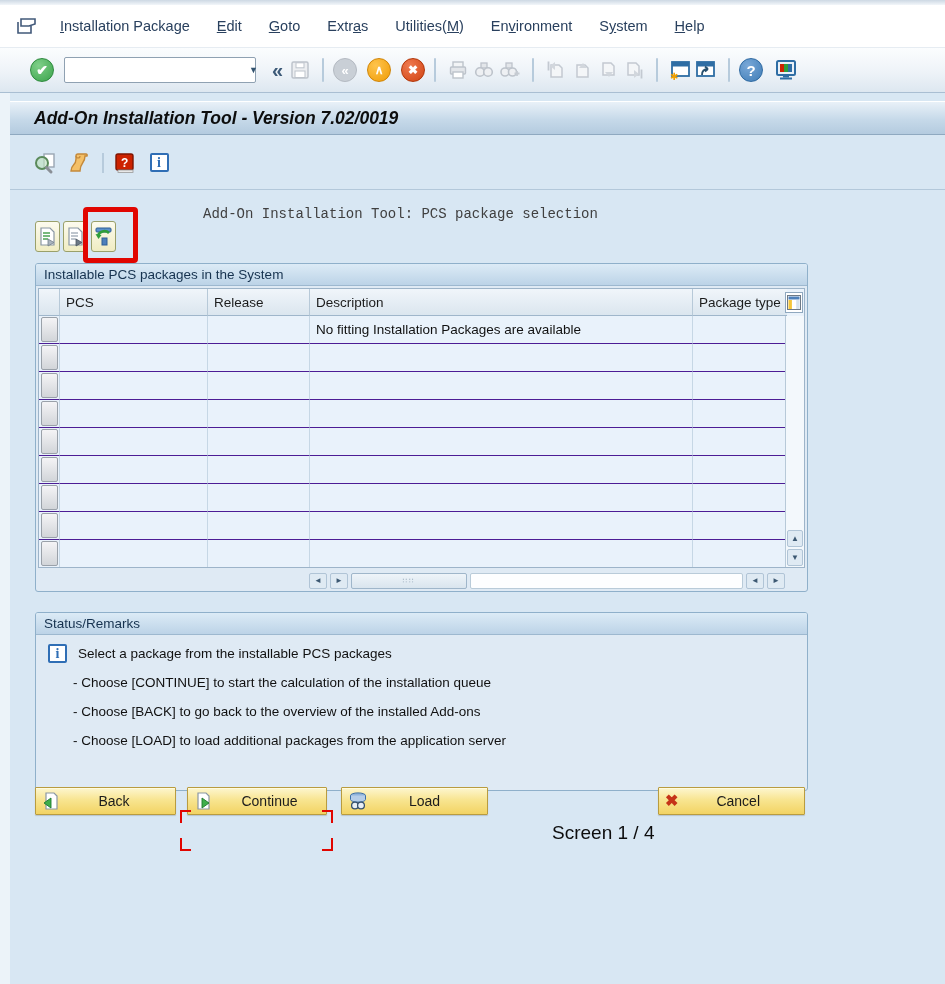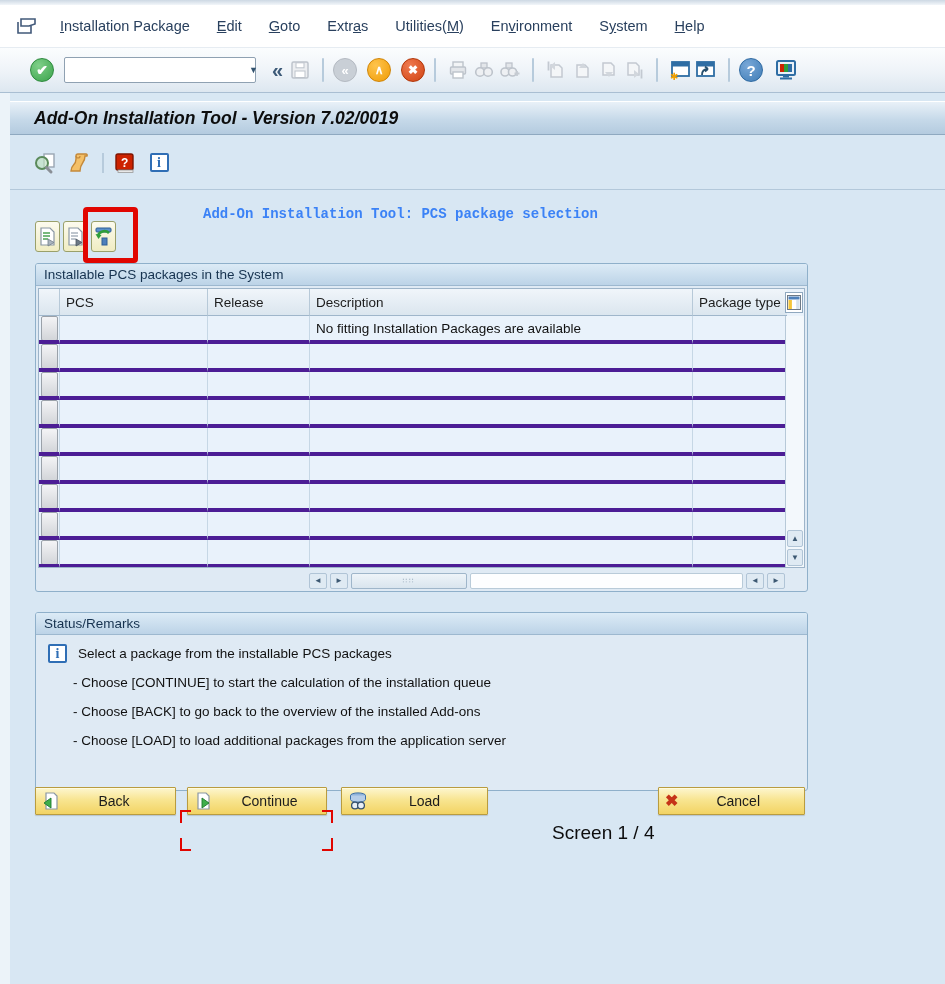--- a/index.html
+++ b/index.html
@@ -49,21 +49,21 @@
   .apptoolbar { position:absolute; left:10px; top:136px; width:935px; height:54px;
     display:flex; align-items:center; padding-left:22px;
     border-bottom:1px solid #b3c8da; }
   .app-ico { display:flex; align-items:center; justify-content:center; width:26px; height:26px; margin-right:8px; }
   .app-sep { width:2px; height:20px; background:#b7cbdc; margin:0 8px 0 2px; }
   .info-badge { width:19px; height:19px; background:#fff; border:2px solid #2f6eb5; border-radius:2px;
     color:#2f6eb5; font-family:"Liberation Serif",serif; font-weight:bold; font-size:14px;
     display:flex; align-items:center; justify-content:center; line-height:1; }
 
   .blue-heading { position:absolute; left:203px; top:206px;
-    font-family:"Liberation Mono",monospace; font-weight:bold; font-size:14px; color:#3b82f6; }
+    font-family:"Liberation Mono",monospace; font-weight:normal; font-size:14px; color:#404040; }
 
   .small-btns { position:absolute; left:35px; top:221px; display:flex; gap:3px; }
   .sbtn { width:25px; height:31px; border:1px solid #9aa06a; border-radius:3px;
     background:linear-gradient(180deg,#fcfbee,#f0ecc2);
     display:flex; align-items:center; justify-content:center; }
   .red-box { position:absolute; left:83px; top:207px; width:55px; height:56px;
     border:5px solid #e10600; border-radius:4px; pointer-events:none; }
 
   
   .groupbox { position:absolute; border:1px solid #8fb0ca; border-radius:3px; background:#dfeaf4; }
@@ -75,21 +75,21 @@
     font-size:13.5px; color:#16324f; }
 
   
   .grid { position:relative; margin:2px; width:767px; height:280px;
     border:1px solid #9db4c9; background:#e9f2fb; overflow:hidden; }
   .grid-header { display:flex; height:27px; }
   .ghc { background:linear-gradient(180deg,#f0f5fa,#dbe6ef); border-right:1px solid #b7c9d8;
     border-bottom:1px solid #9fb6cb; font-size:13.5px; color:#1c1c1c;
     display:flex; align-items:center; padding-left:6px; overflow:hidden; white-space:nowrap; }
   .grid-row { display:flex; height:28px; }
-  .cell { border-right:1px solid #c6d7e5; border-bottom:4px solid #4c1d95; background:#e9f2fb;
+  .cell { border-right:1px solid #c6d7e5; border-bottom:1px solid #4c1d95; background:#e9f2fb;
     font-size:13.5px; color:#111; display:flex; align-items:center; padding-left:6px;
     overflow:hidden; white-space:nowrap; }
   .w-sel{ width:21px; padding-left:0; justify-content:center; }
   .w-pcs{ width:148px; } .w-rel{ width:102px; } .w-desc{ width:383px; } .w-ptype{ width:94px; border-right:none; }
   .selbtn { width:17px; height:25px; background:linear-gradient(180deg,#f4f4f6,#d2d5d9);
     border:1px solid #9aa1a9; border-radius:2px; }
   .vscroll { position:absolute; right:0; top:27px; width:19px; height:252px;
     background:#f3f8fc; border-left:1px solid #b7c9d8;
     display:flex; flex-direction:column; justify-content:flex-end; align-items:center; padding-bottom:2px; }
   .vs-btn { width:16px; height:17px; margin-top:2px; background:#dfeaf3; border:1px solid #b0c4d6;

